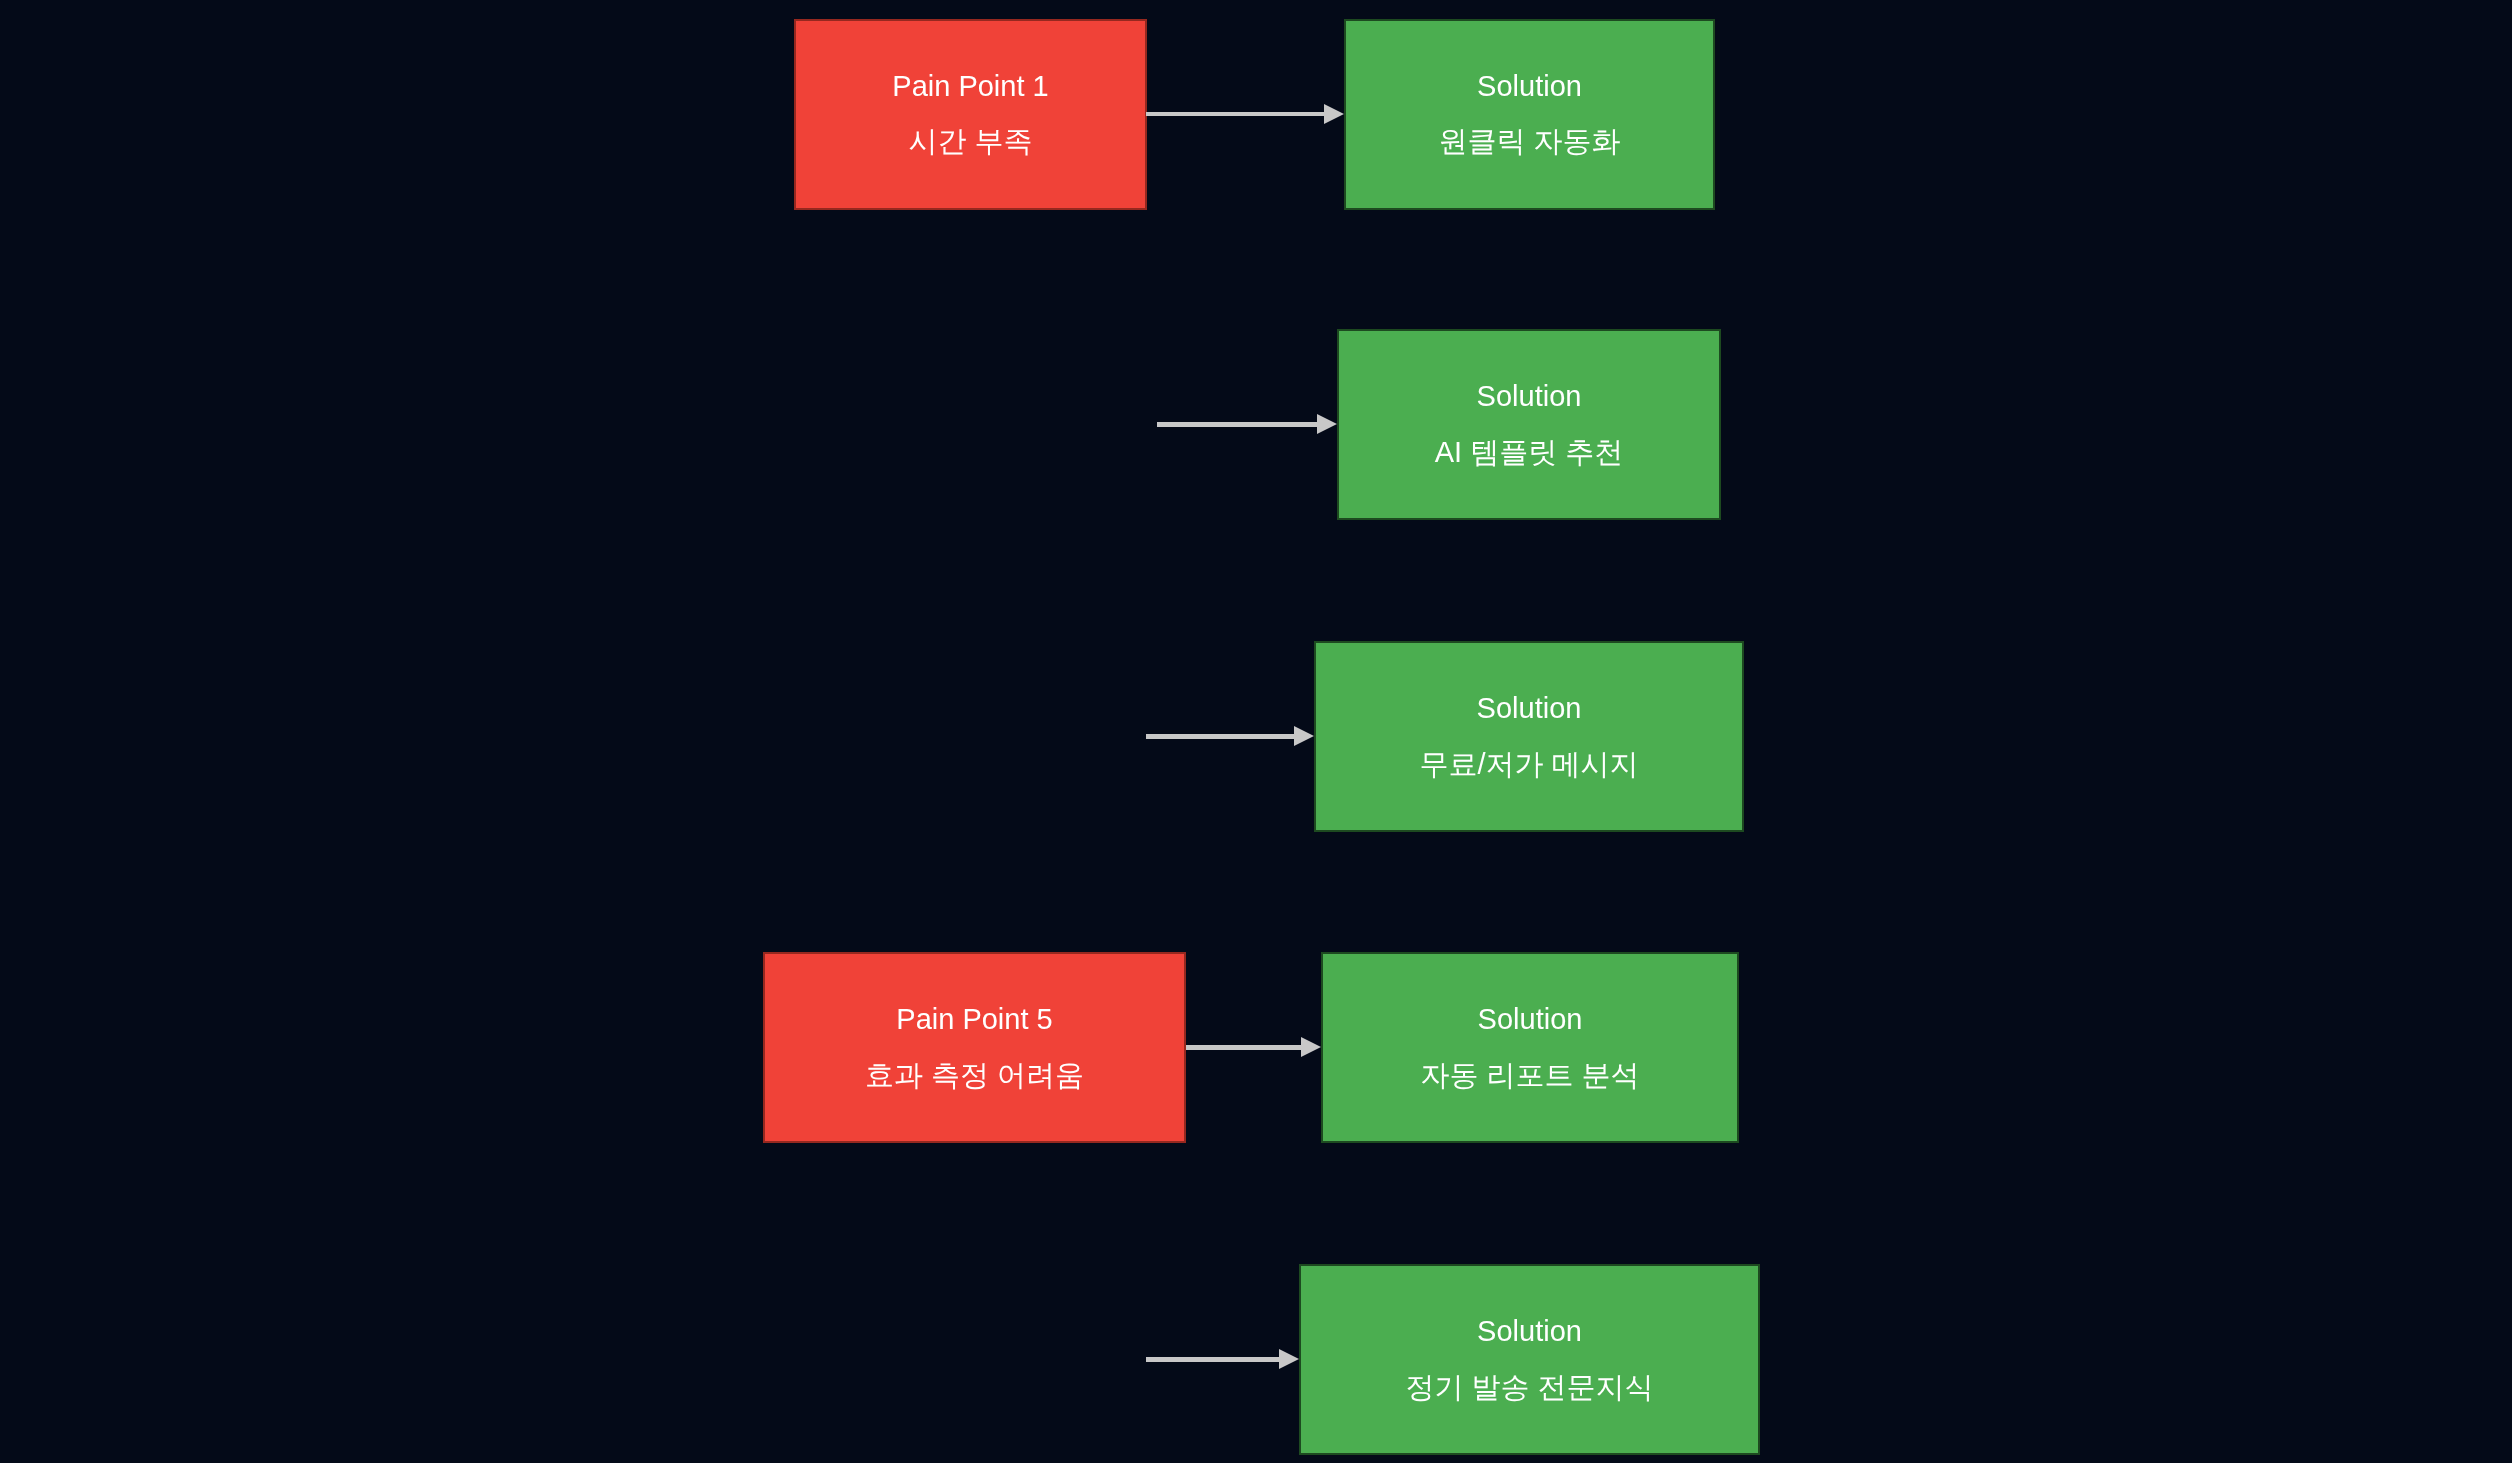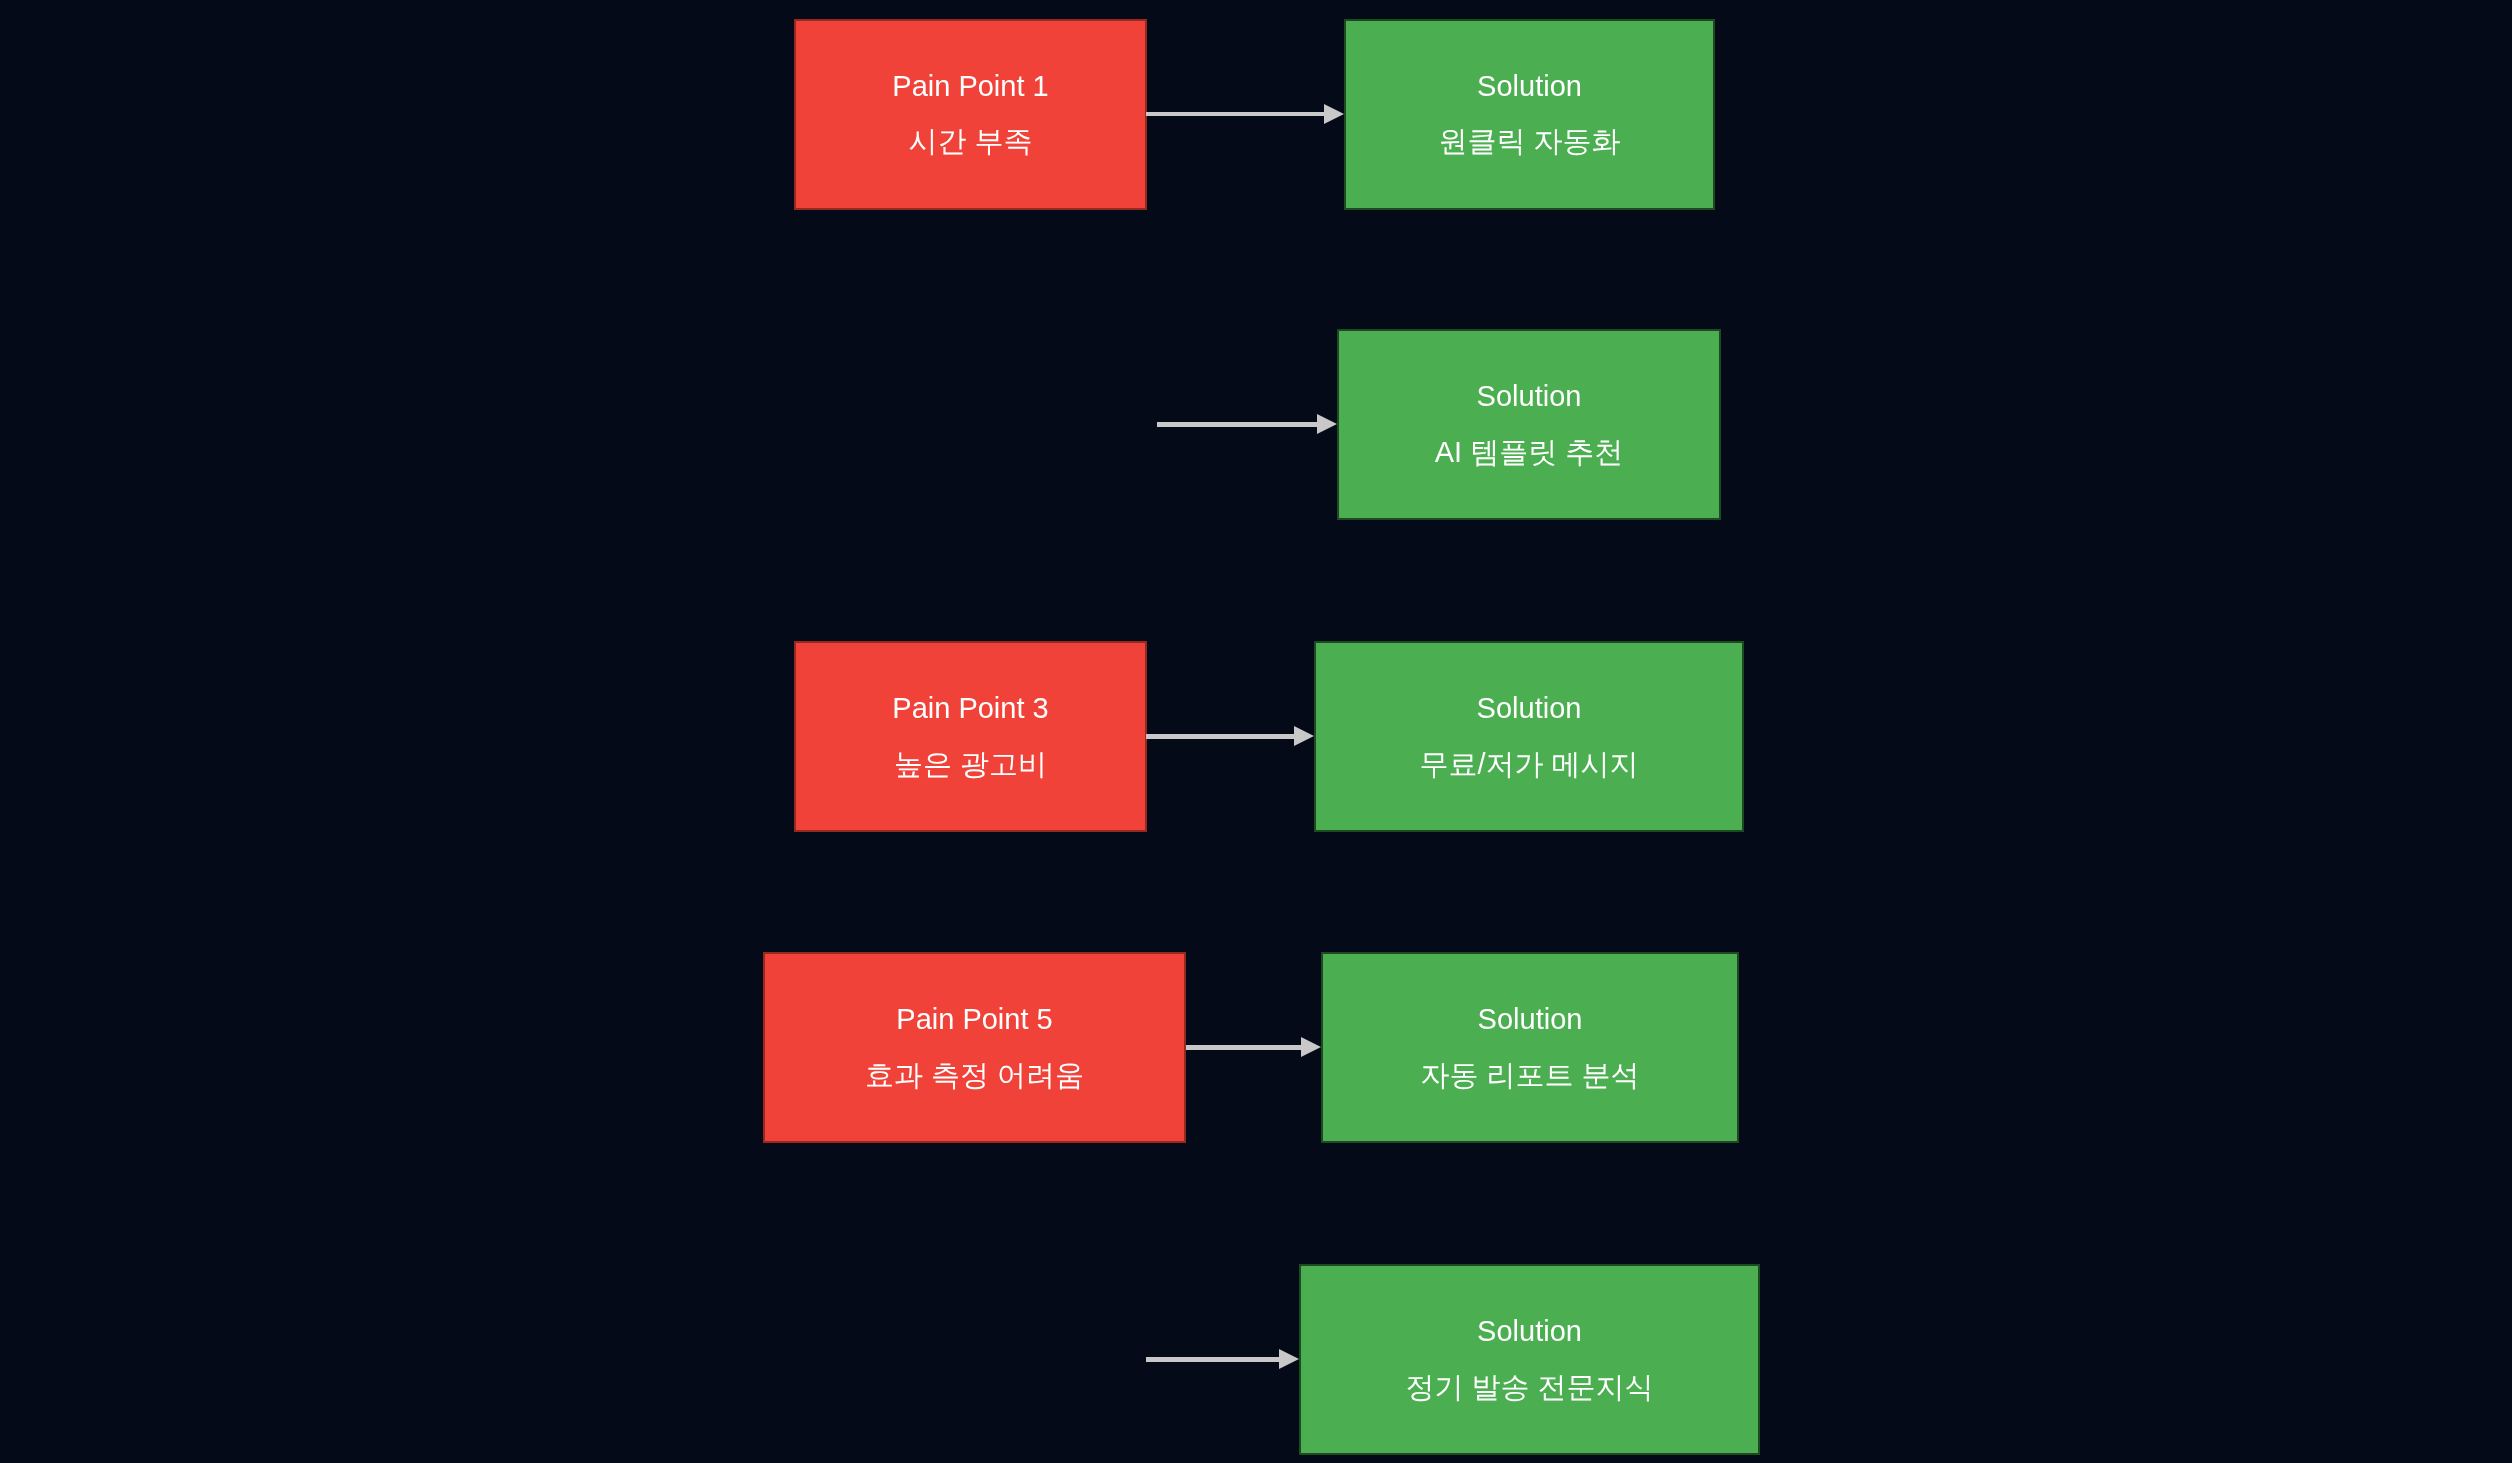--- a/index.html
+++ b/index.html
@@ -88,24 +88,20 @@
       <div class="shaft"></div>
       <div class="head"></div>
     </div>
     <div class="node solution" style="left:1337px;width:384px">
       <div>Solution</div>
       <div>AI 템플릿 추천</div>
     </div>
   </div>
 
   <div class="row" style="top:641px">
-    <div class="node pain" style="left:794px;width:353px">
-      <div>Pain Point 3</div>
-      <div>높은 광고비</div>
-    </div>
     <div class="arrow" style="left:1146px;width:168px">
       <div class="shaft"></div>
       <div class="head"></div>
     </div>
     <div class="node solution" style="left:1314px;width:430px">
       <div>Solution</div>
       <div>무료/저가 메시지</div>
     </div>
   </div>
 

